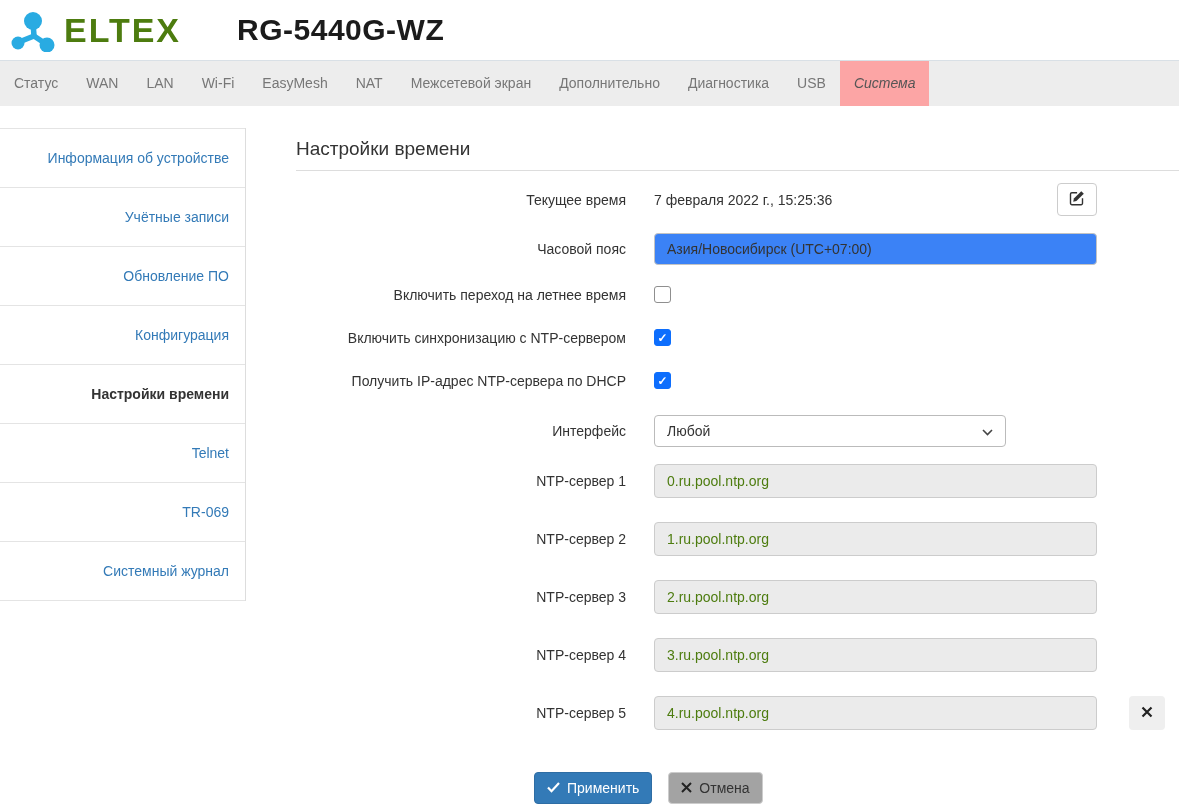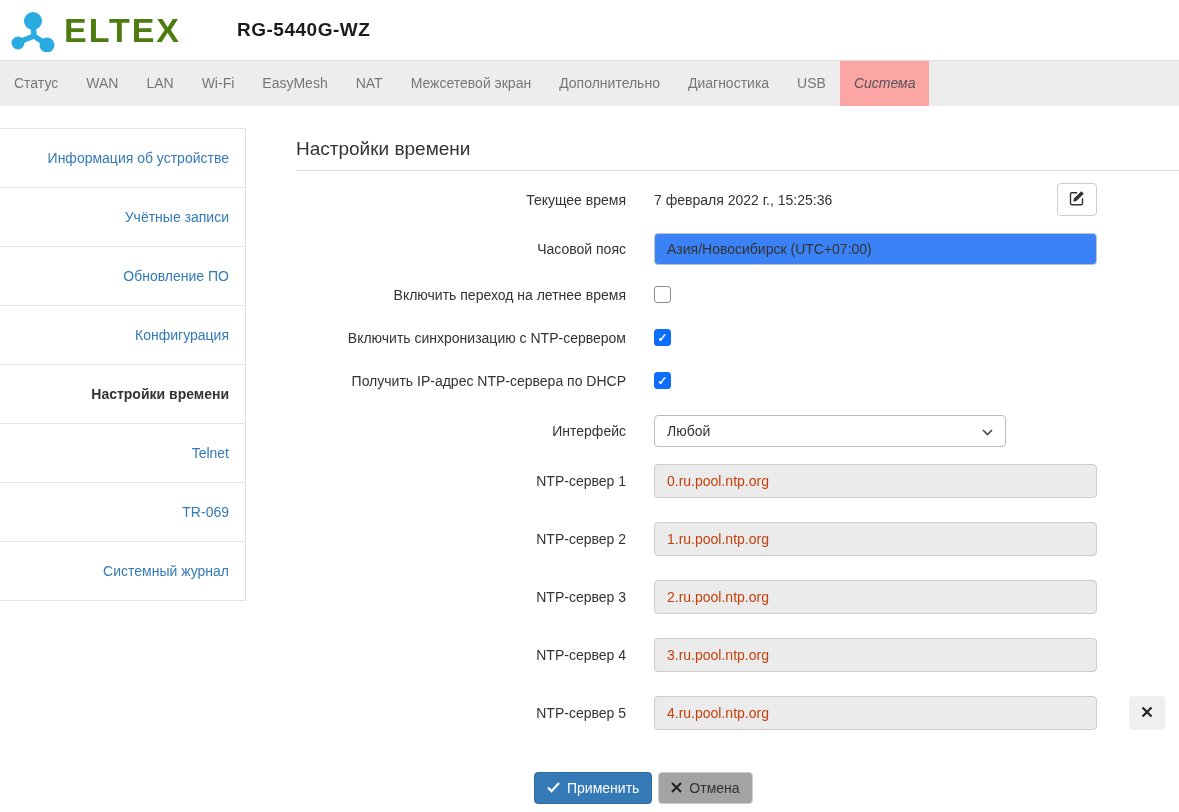--- a/index.html
+++ b/index.html
@@ -4,21 +4,21 @@
 <style>
   html,body{margin:0;padding:0;}
   body{
     width:1179px;height:812px;overflow:hidden;background:#fff;
     font-family:"Liberation Sans",sans-serif;font-size:14px;color:#333;
   }
   
   .top{height:60px;display:flex;align-items:center;padding-left:8px;background:#fff;}
   .logo{display:flex;align-items:center;gap:6px;}
   .logo-text{font-size:34px;font-weight:bold;color:#4d7c0f;letter-spacing:2px;line-height:1;}
-  .model{font-size:19px;font-weight:bold;color:#1b1b1b;margin-left:56px;letter-spacing:0.5px;}
+  .model{font-size:30px;font-weight:bold;color:#1b1b1b;margin-left:56px;letter-spacing:0.5px;}
   
   .tabs{display:flex;background:#ededed;border-top:1px solid #d9e0e6;height:45px;}
   .tab{padding:0 14px;line-height:45px;color:#777;cursor:pointer;white-space:nowrap;}
   .tab.active{background:#fca5a5;color:#555;font-style:italic;}
   
   .content{display:flex;align-items:flex-start;}
   .sidebar{width:245px;margin-top:22px;border-right:1px solid #ddd;flex-shrink:0;}
   .side-item{height:58px;display:flex;align-items:center;justify-content:flex-end;
     padding-right:16px;color:#337ab7;border-top:1px solid #e4e4e4;cursor:pointer;}
   .side-item:last-child{border-bottom:1px solid #e4e4e4;}
@@ -35,31 +35,31 @@
   .row-time{margin-bottom:17px;}
   .row-tz{margin-bottom:21px;}
   .row-check{margin-bottom:26px;}
   .row-select{margin-bottom:17px;}
   .row-ntp{margin-bottom:24px;}
   .time-value{color:#333;}
   .icon-btn{width:40px;height:33px;background:#fff;border:1px solid #ccc;border-radius:4px;
     display:flex;align-items:center;justify-content:center;cursor:pointer;}
   .text-input{width:443px;height:32px;box-sizing:border-box;border:1px solid #c3c3c3;
     border-radius:4px;padding:0 12px;font-family:inherit;font-size:14px;color:#333;background:#3b82f6;}
-  .text-input:disabled{background:#ebebeb;color:#c2410c;border-color:#ccc;height:34px;}
+  .text-input:disabled{background:#ebebeb;color:#4d7c0f;border-color:#ccc;height:34px;}
   .checkbox{width:15px;height:15px;border:1px solid #8f8f8f;border-radius:3px;background:#fff;
     cursor:pointer;display:flex;align-items:center;justify-content:center;box-sizing:content-box;}
   .checkbox.checked{background:#0d6efd;border-color:#0d6efd;}
   .checkbox.checked::after{content:"\2713";color:#fff;font-size:12px;font-weight:bold;line-height:1;}
   .select{width:352px;height:32px;box-sizing:border-box;border:1px solid #bbb;border-radius:4px;
     display:flex;align-items:center;justify-content:space-between;padding:0 12px;cursor:pointer;background:#fff;}
   .x-btn{width:36px;height:34px;margin-left:32px;background:#efefef;border:none;border-radius:4px;
     display:flex;align-items:center;justify-content:center;cursor:pointer;flex-shrink:0;}
   
-  .actions{margin-left:238px;margin-top:42px;display:flex;gap:6px;}
+  .actions{margin-left:238px;margin-top:42px;display:flex;gap:16px;}
   .btn{height:32px;padding:0 12px;border-radius:4px;font-size:14px;font-family:inherit;
     display:flex;align-items:center;gap:7px;cursor:pointer;}
   .btn-primary{background:#337ab7;border:1px solid #2e6da4;color:#fff;}
   .btn-default{background:#a3a3a3;border:1px solid #ccc;color:#333;}
 </style>
 </head>
 <body>
 
 <header class="top">
   <div class="logo">

